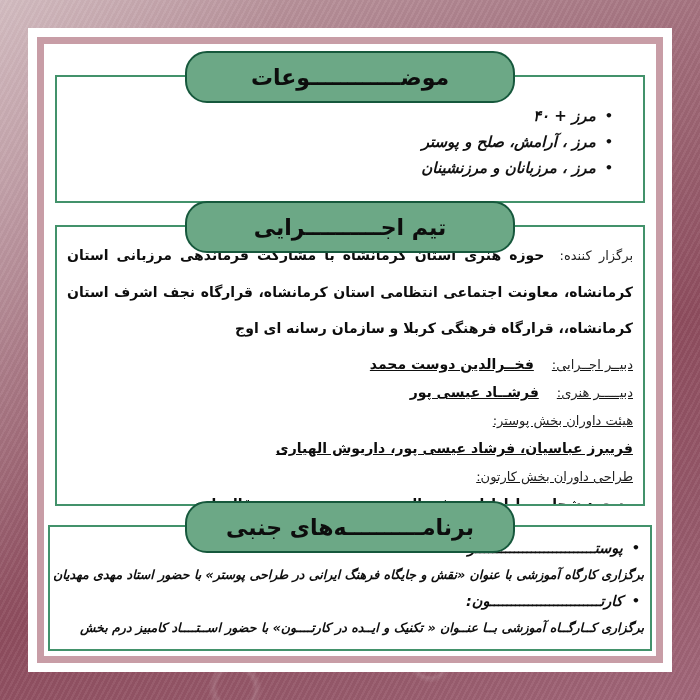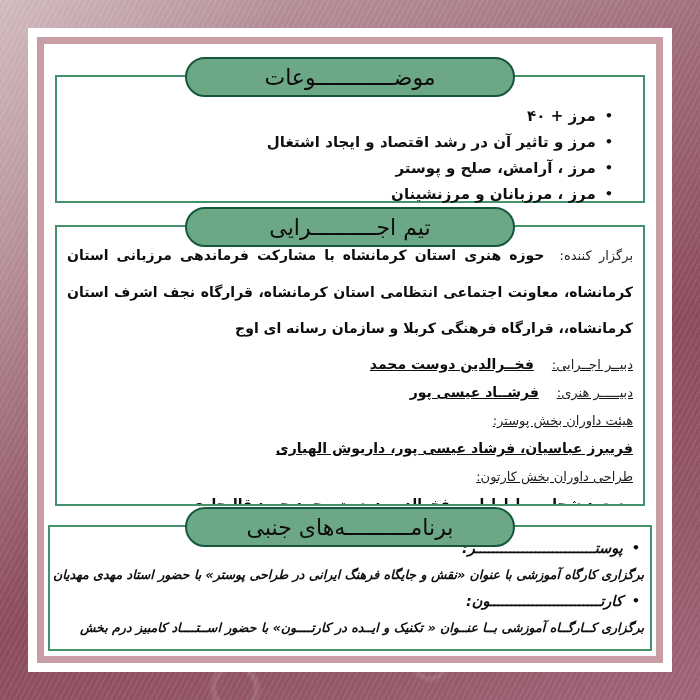--- a/index.html
+++ b/index.html
@@ -31,28 +31,28 @@
   .green-box{
     position:absolute;box-sizing:border-box;
     border:2px solid #43926b;
     background:#ffffff;
   }
   .box-topics{left:55px;top:75px;width:590px;height:128px;}
   .box-team{left:55px;top:225px;width:590px;height:281px;}
   .box-side{left:48px;top:525px;width:604px;height:126px;}
   .pill{
     position:absolute;left:50%;top:0;transform:translate(-50%,-50%);
-    height:40px;min-width:330px;box-sizing:border-box;
+    height:52px;min-width:330px;box-sizing:border-box;
     padding:17px 30px;
     background:#6ca886;border:2px solid #16583c;border-radius:22px;
     display:flex;align-items:center;justify-content:center;
-    font-size:22px;font-weight:normal;color:#0d0d0d;
+    font-size:22px;font-weight:bold;color:#0d0d0d;
     white-space:nowrap;z-index:3;
   }
-  .topics-list{margin:26px 30px 0 12px;}
+  .topics-list{margin:26px 30px 0 12px;font-style:italic;}
   .t-item{
     direction:rtl;text-align:right;
     font-size:15px;font-weight:bold;color:#111;
     line-height:25px;white-space:nowrap;
   }
   .bl{display:inline-block;margin-left:9px;font-size:13px;vertical-align:1px;}
   .team-body{
     direction:rtl;box-sizing:border-box;
     padding:10px 10px 0 10px;color:#111;
     overflow:hidden;height:100%;
@@ -86,21 +86,20 @@
   <div class="white-frame">
     <div class="rose-frame"></div>
   </div>
 
   <section class="green-box box-topics">
     <div class="pill">
       <span>موضــــــــــــوعات</span>
     </div>
     <div class="topics-list">
       <div class="t-item"><span class="bl">•</span><span>مرز + ۴۰</span></div>
-      <div class="t-item"><span class="bl">•</span><span>مرز و تاثیر آن در رشد اقتصاد و ایجاد اشتغال</span></div>
       <div class="t-item"><span class="bl">•</span><span>مرز ، آرامش، صلح و پوستر</span></div>
       <div class="t-item"><span class="bl">•</span><span>مرز ، مرزبانان و مرزنشینان</span></div>
     </div>
   </section>
 
   <section class="green-box box-team">
     <div class="pill">
       <span>تیم اجــــــــــرایی</span>
     </div>
     <div class="team-body">

